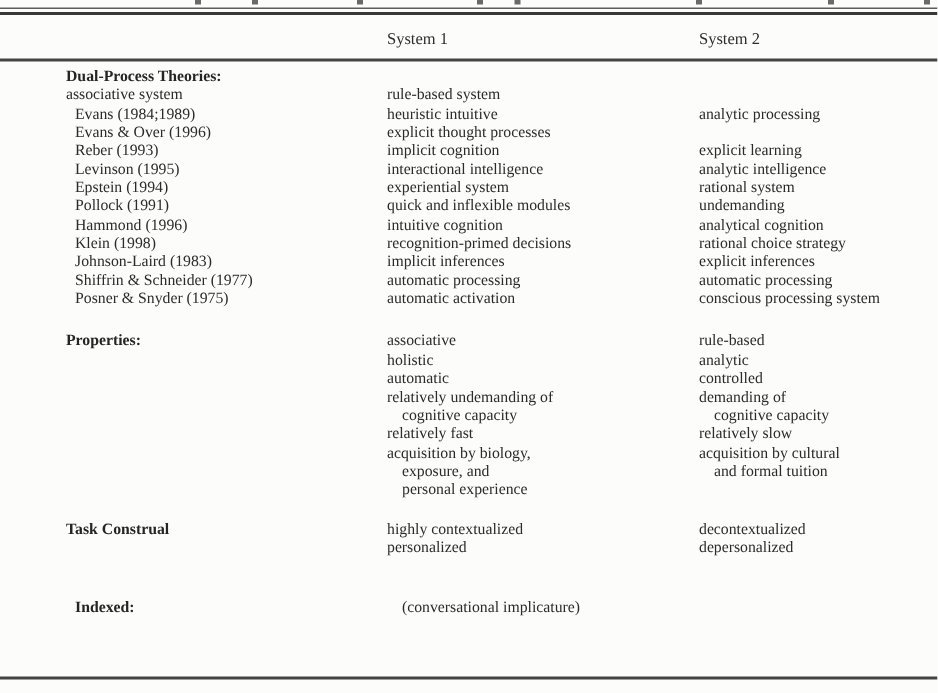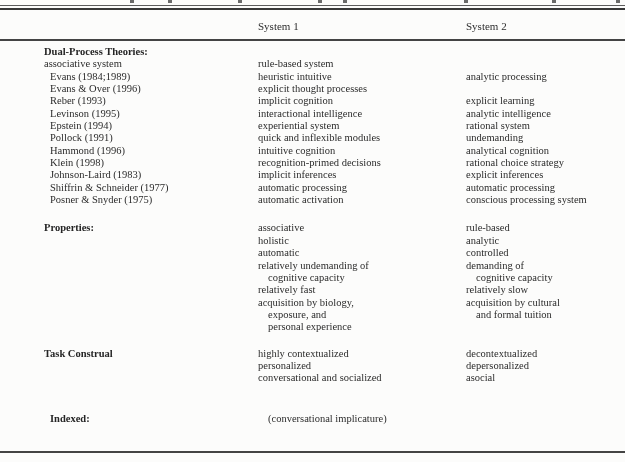--- a/index.html
+++ b/index.html
@@ -191,25 +191,20 @@
         <div class="row" data-name="table-row">
           <div class="label bold" data-name="row-label">Task Construal</div>
           <div class="c" data-name="system1-cell">highly contextualized</div>
           <div class="c" data-name="system2-cell">decontextualized</div>
         </div>
         <div class="row" data-name="table-row">
           <div class="label" data-name="row-label"></div>
           <div class="c" data-name="system1-cell">personalized</div>
           <div class="c" data-name="system2-cell">depersonalized</div>
         </div>
-        <div class="row" data-name="table-row">
-          <div class="label" data-name="row-label"></div>
-          <div class="c" data-name="system1-cell">conversational and socialized</div>
-          <div class="c" data-name="system2-cell">asocial</div>
-        </div>
       </div>
       <div class="section" data-name="table-section-type-of-intelligence">
         <div class="row" data-name="table-row">
           <div class="label bold ind-s" data-name="row-label">Indexed:</div>
           <div class="c ind" data-name="system1-cell">(conversational implicature)</div>
           <div class="c" data-name="system2-cell"></div>
         </div>
       </div>
     </div>
 

